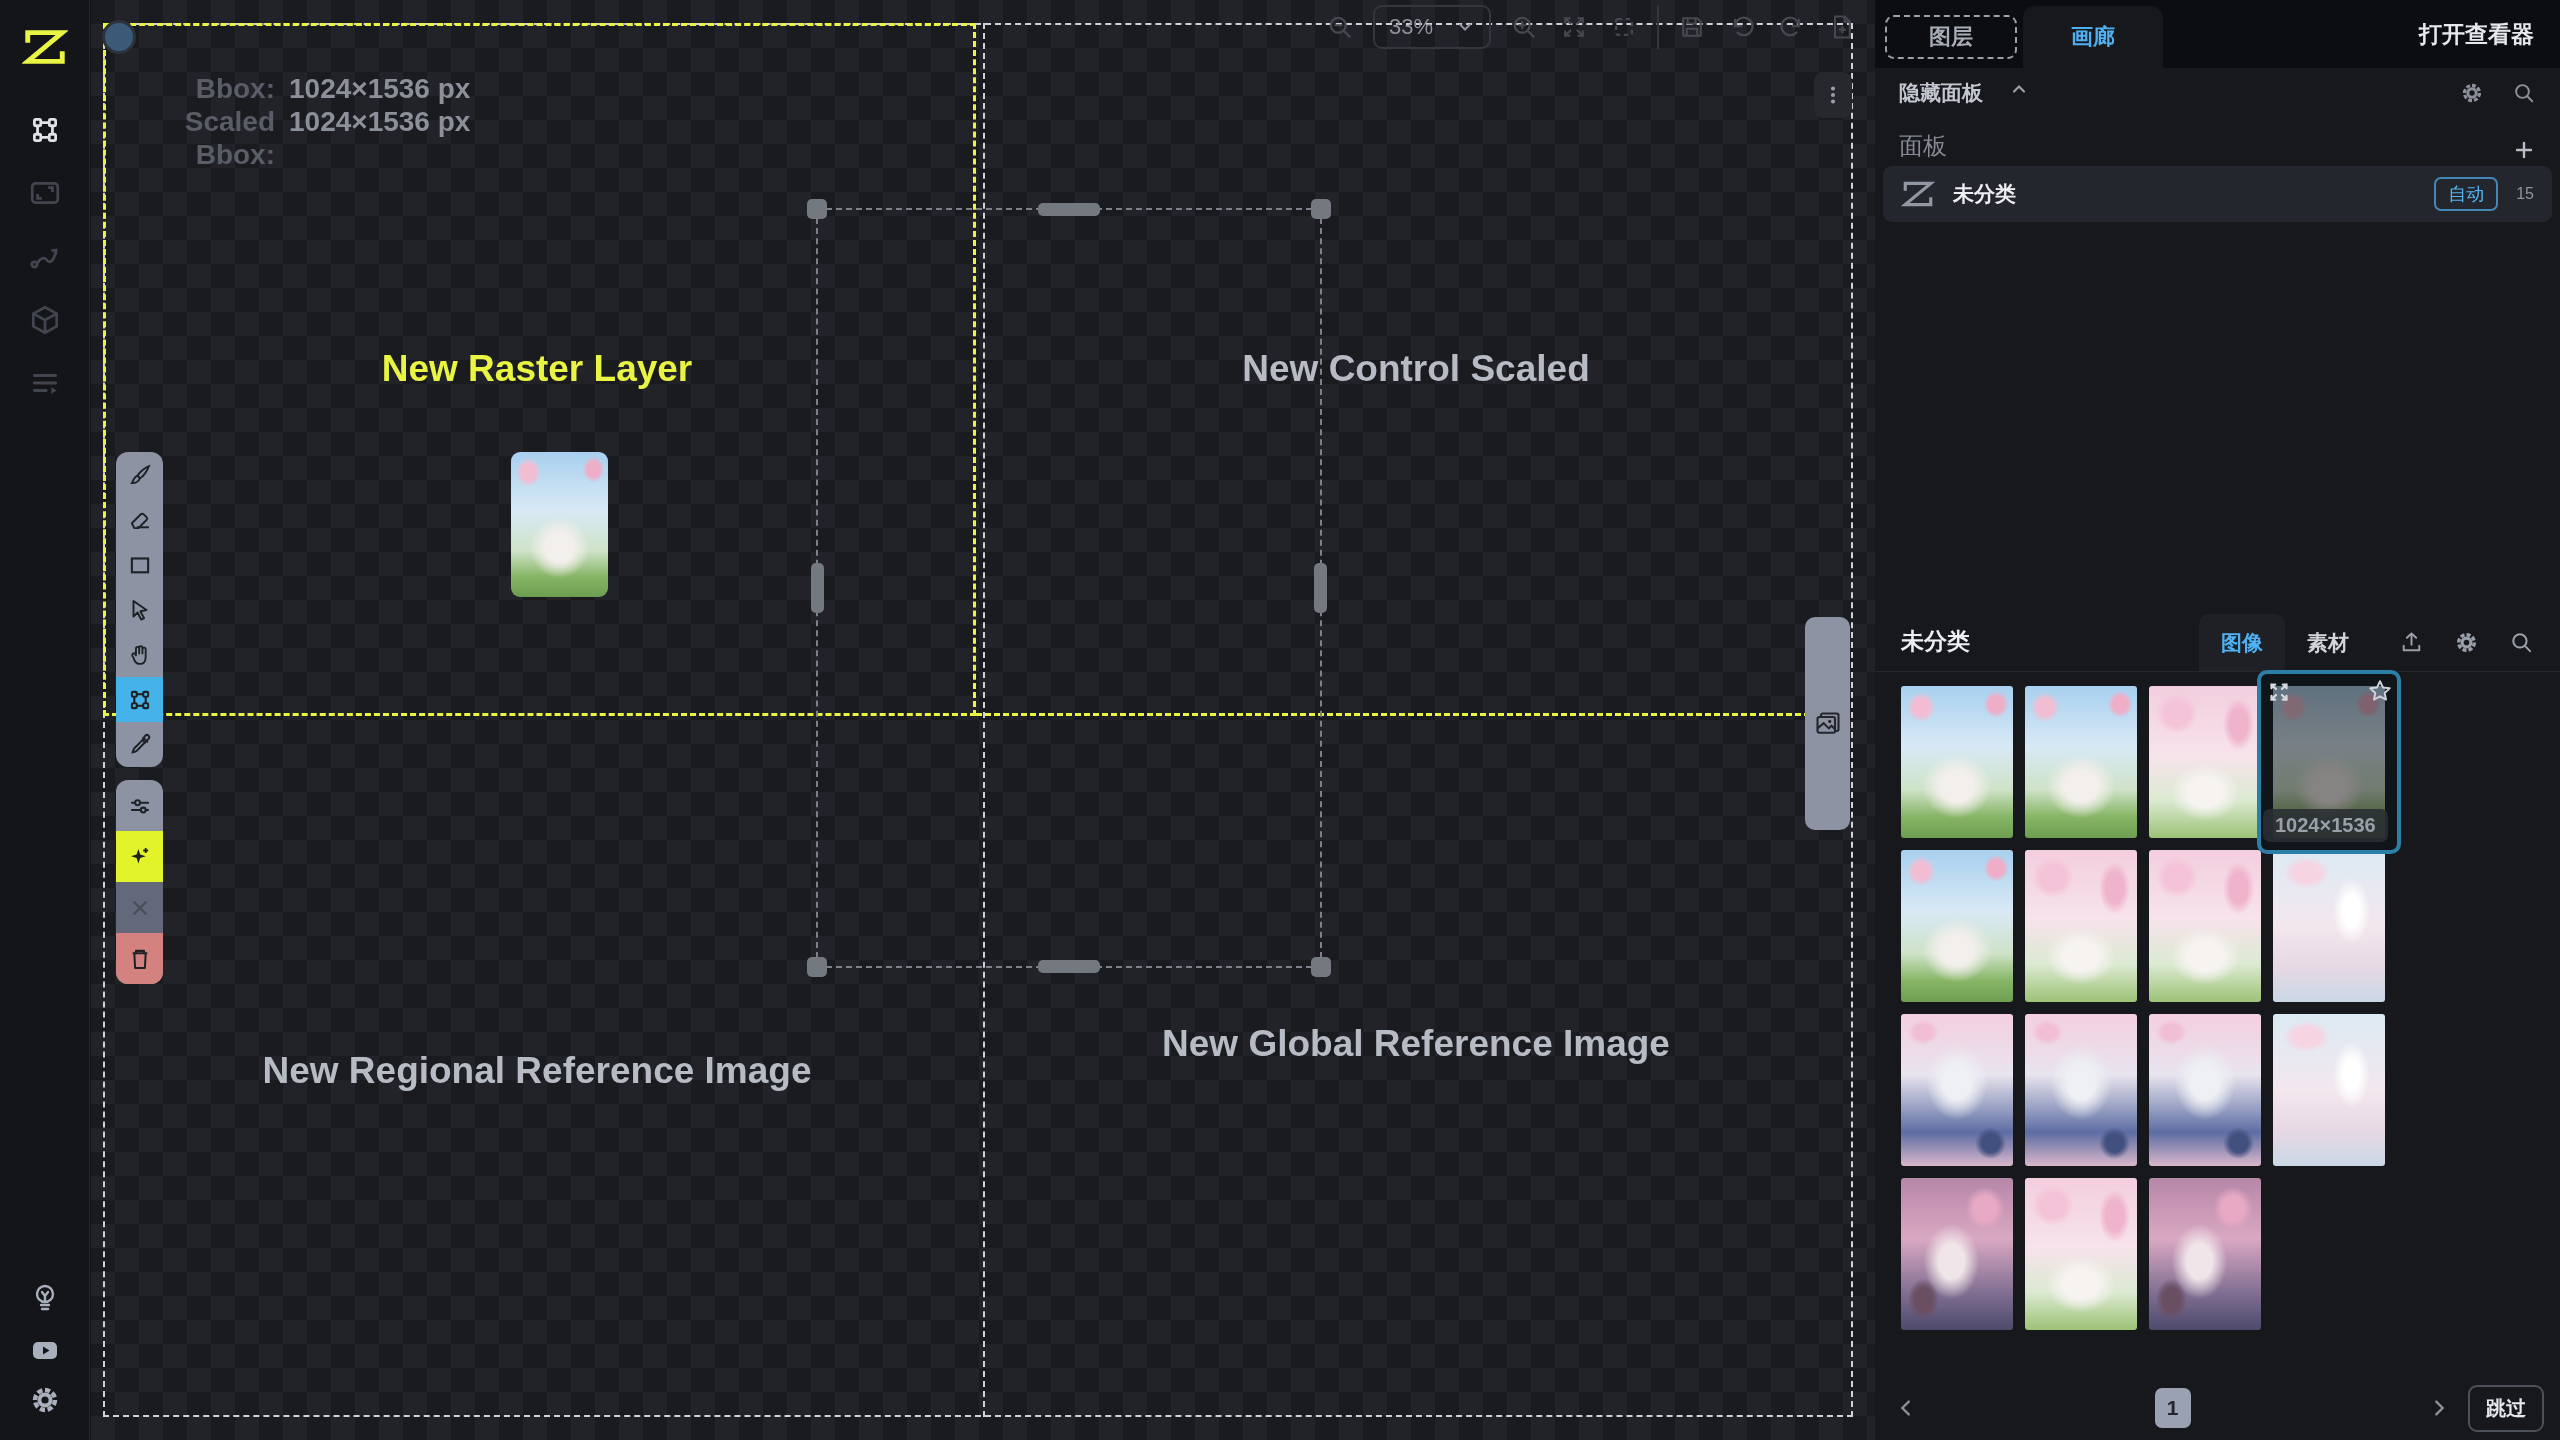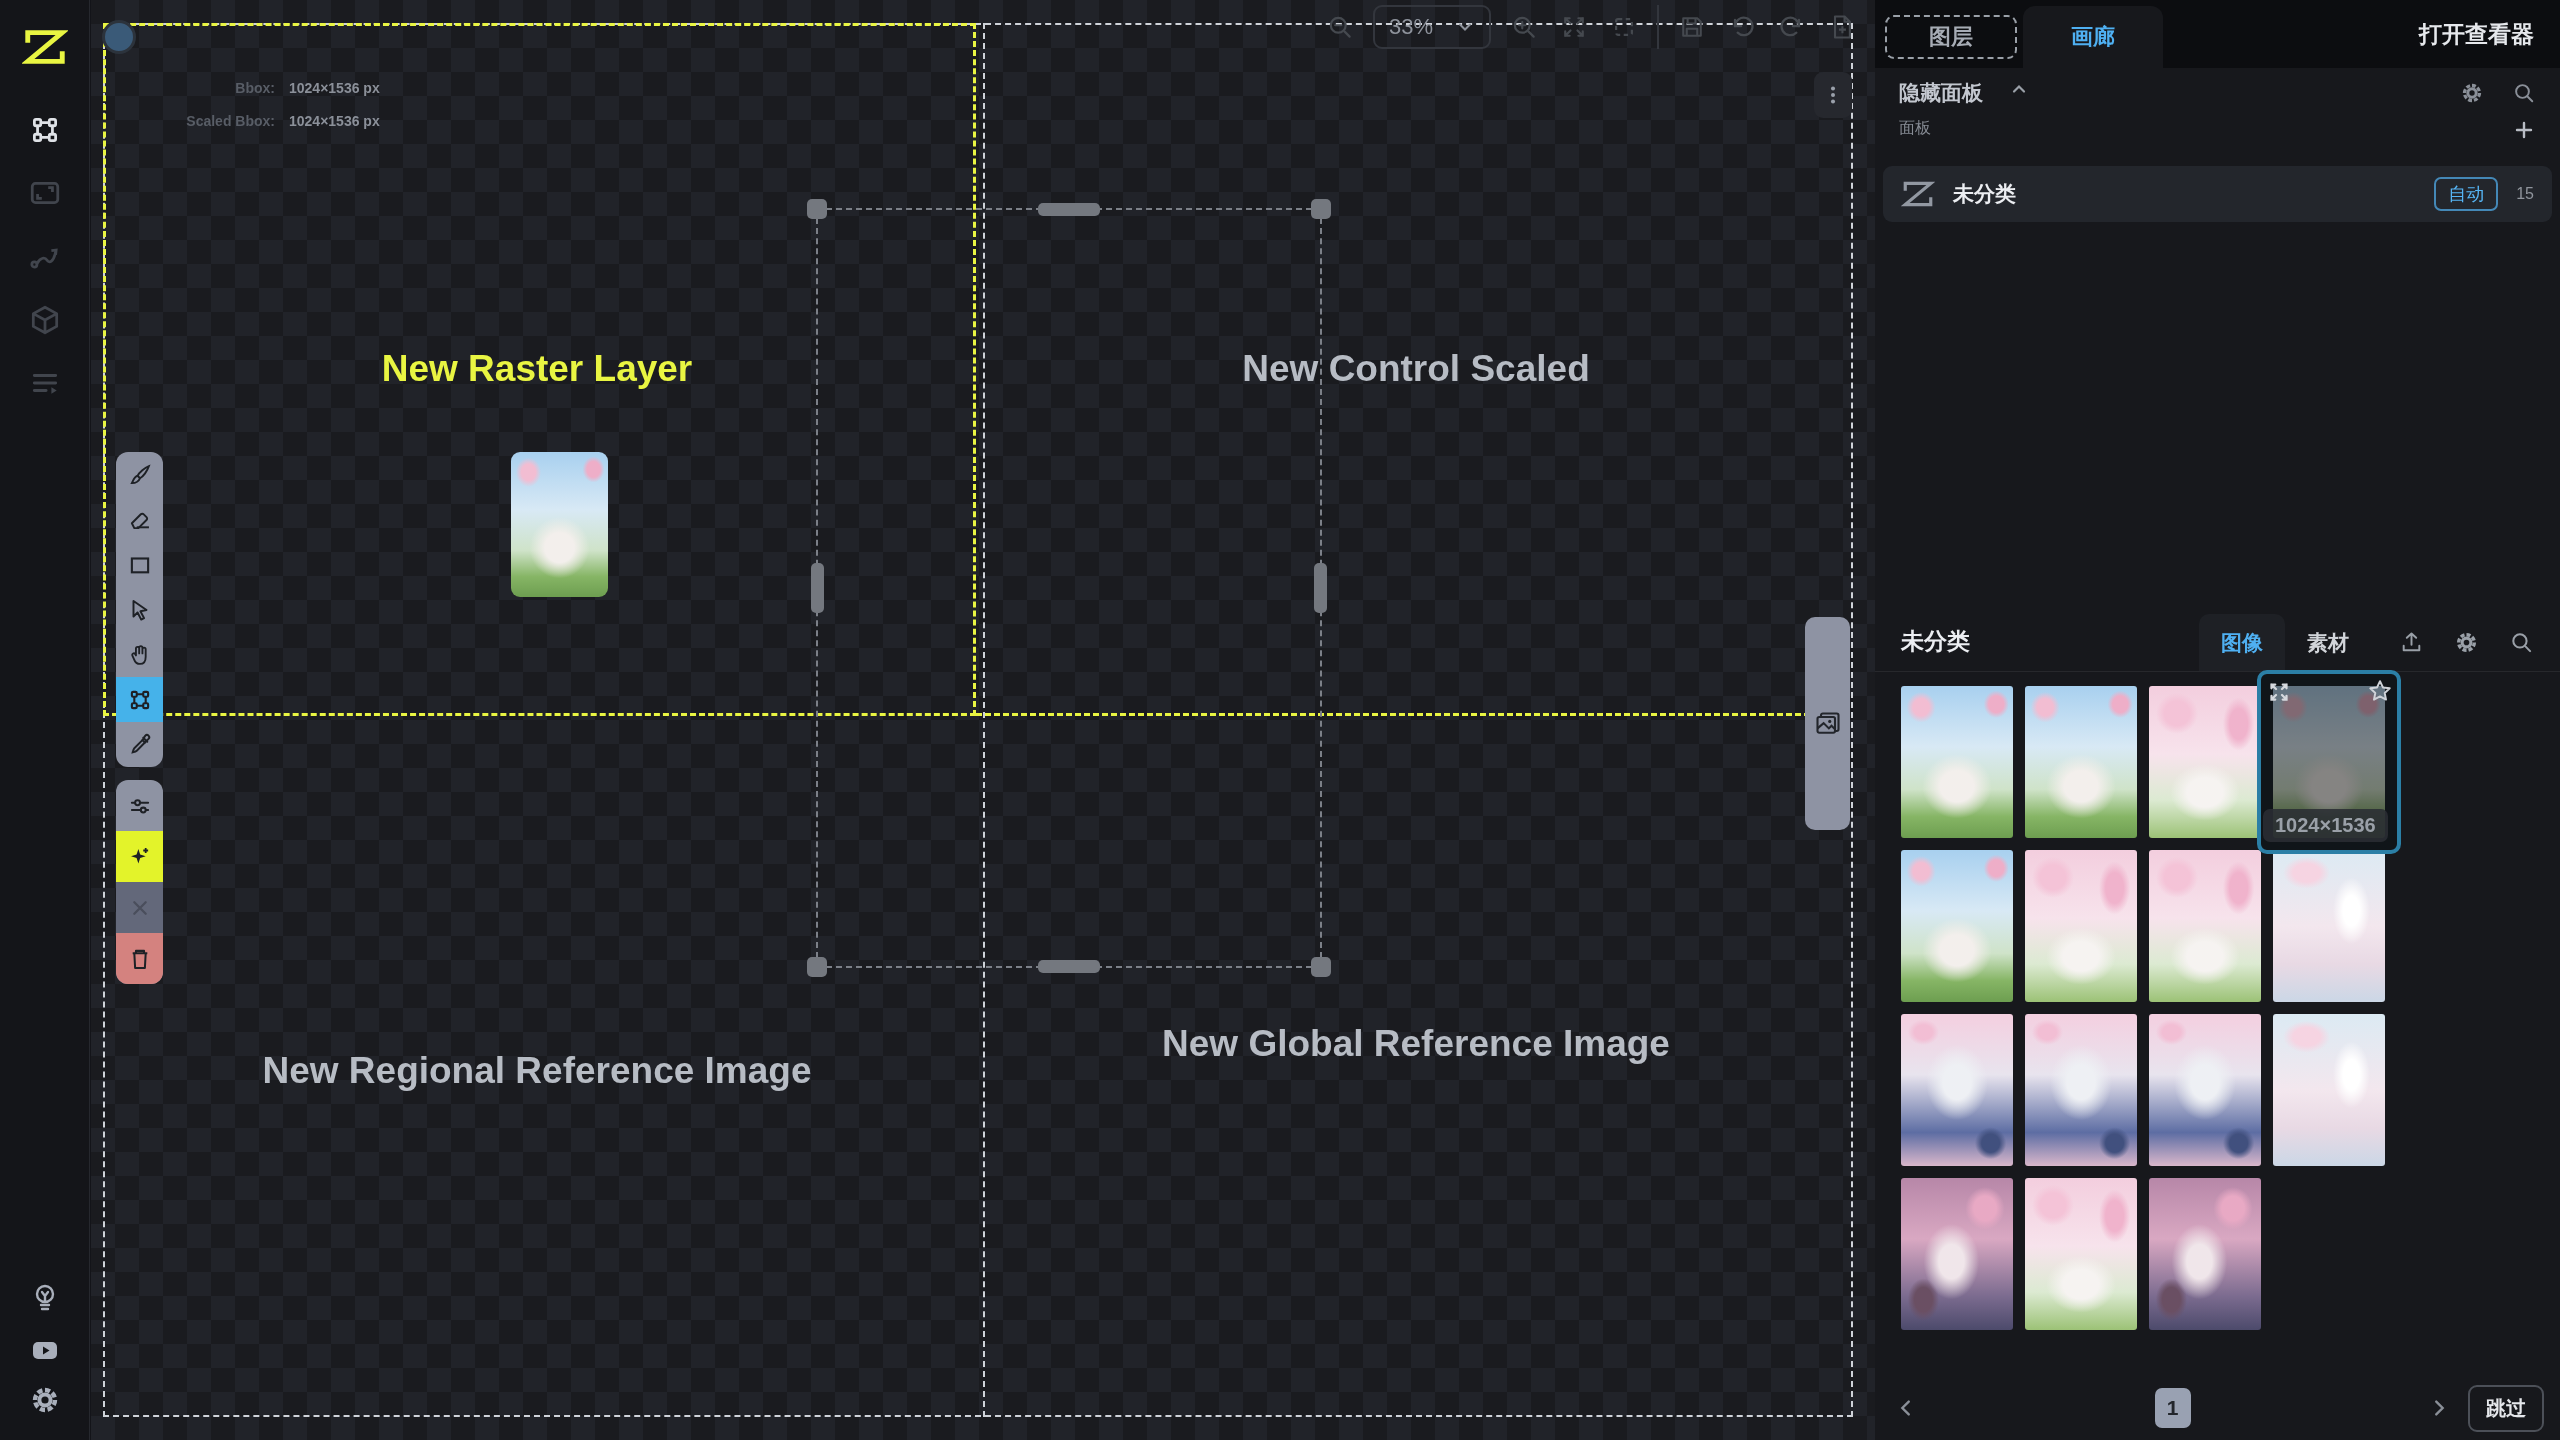--- a/index.html
+++ b/index.html
@@ -29,21 +29,21 @@
                 border:2px dashed #cfd3d9; }
   .dash-vert  { position:absolute; left:892px; top:23px; width:0; height:1394px;
                 border-left:2px dashed #cfd3d9; }
   .dash-raster { position:absolute; left:12px; top:23px; width:873px; height:693px;
                  border:3px dashed #e9f542; }
   .dash-yext { position:absolute; left:885px; top:713px; width:834px; height:0;
                border-top:3px dashed #e9f542; }
   .origin-dot { position:absolute; left:11px; top:20px; width:34px; height:34px;
                 border-radius:50%; background:#3a5a78; border:3px solid #2c333c; }
 
-  .bbox-info { position:absolute; left:56px; top:72px; font-size:14px; line-height:33px; }
+  .bbox-info { position:absolute; left:56px; top:72px; font-size:28px; line-height:33px; }
   .bbox-row { display:flex; gap:14px; }
   .bbox-row .lbl { width:128px; text-align:right; color:#585d66; font-weight:700; }
   .bbox-row .val { color:#8b9099; font-weight:700; }
 
   .quad-label { position:absolute; transform:translate(-50%,-50%); font-size:37px;
                 font-weight:700; color:#b7bcc4; white-space:nowrap; }
   .quad-label.yellow { color:#e9f542; }
 
   .canvas-thumb { position:absolute; left:420px; top:452px; width:97px; height:145px;
                   border-radius:9px; }
@@ -112,22 +112,22 @@
                  cursor:pointer; }
 
   .hide-row { height:50px; flex:none; display:flex; align-items:center; padding:0 24px;
               color:#c3c7cf; }
   .hide-label { font-size:21px; font-weight:700; cursor:pointer; display:flex;
                 gap:26px; }
   .hide-label svg { width:20px; height:20px; color:#9aa0a8; }
   .hide-icons { margin-left:auto; display:flex; gap:28px; color:#8a8f98; }
   .hide-icons svg { width:24px; height:24px; cursor:pointer; }
 
-  .panels-header { height:44px; flex:none; display:flex; align-items:flex-start; padding:0 24px;
-                   color:#868b94; font-size:16px; }
+  .panels-header { height:44px; flex:none; display:flex; align-items:flex-end; padding:0 24px;
+                   color:#868b94; font-size:24px; }
   .panels-header svg { width:24px; height:24px; margin-left:auto; color:#b8bcc4; cursor:pointer; }
 
   .panel-item { flex:none; margin:4px 8px 0 8px; height:56px; background:#23262c;
                 border-radius:9px; display:flex; align-items:center; padding:0 18px;
                 cursor:pointer; }
   .panel-item .p-logo { width:34px; height:34px; color:#9298a2; flex:none; }
   .panel-item .p-name { margin-left:18px; color:#eceef2; font-size:21px; font-weight:700; }
   .panel-item .p-badge { margin-left:auto; border:2px solid rgba(80,170,230,.75);
                          color:#56b5f5; font-size:18px; padding:3px 12px; border-radius:7px; }
   .panel-item .p-count { margin-left:18px; color:#8f949c; font-size:16px; }

